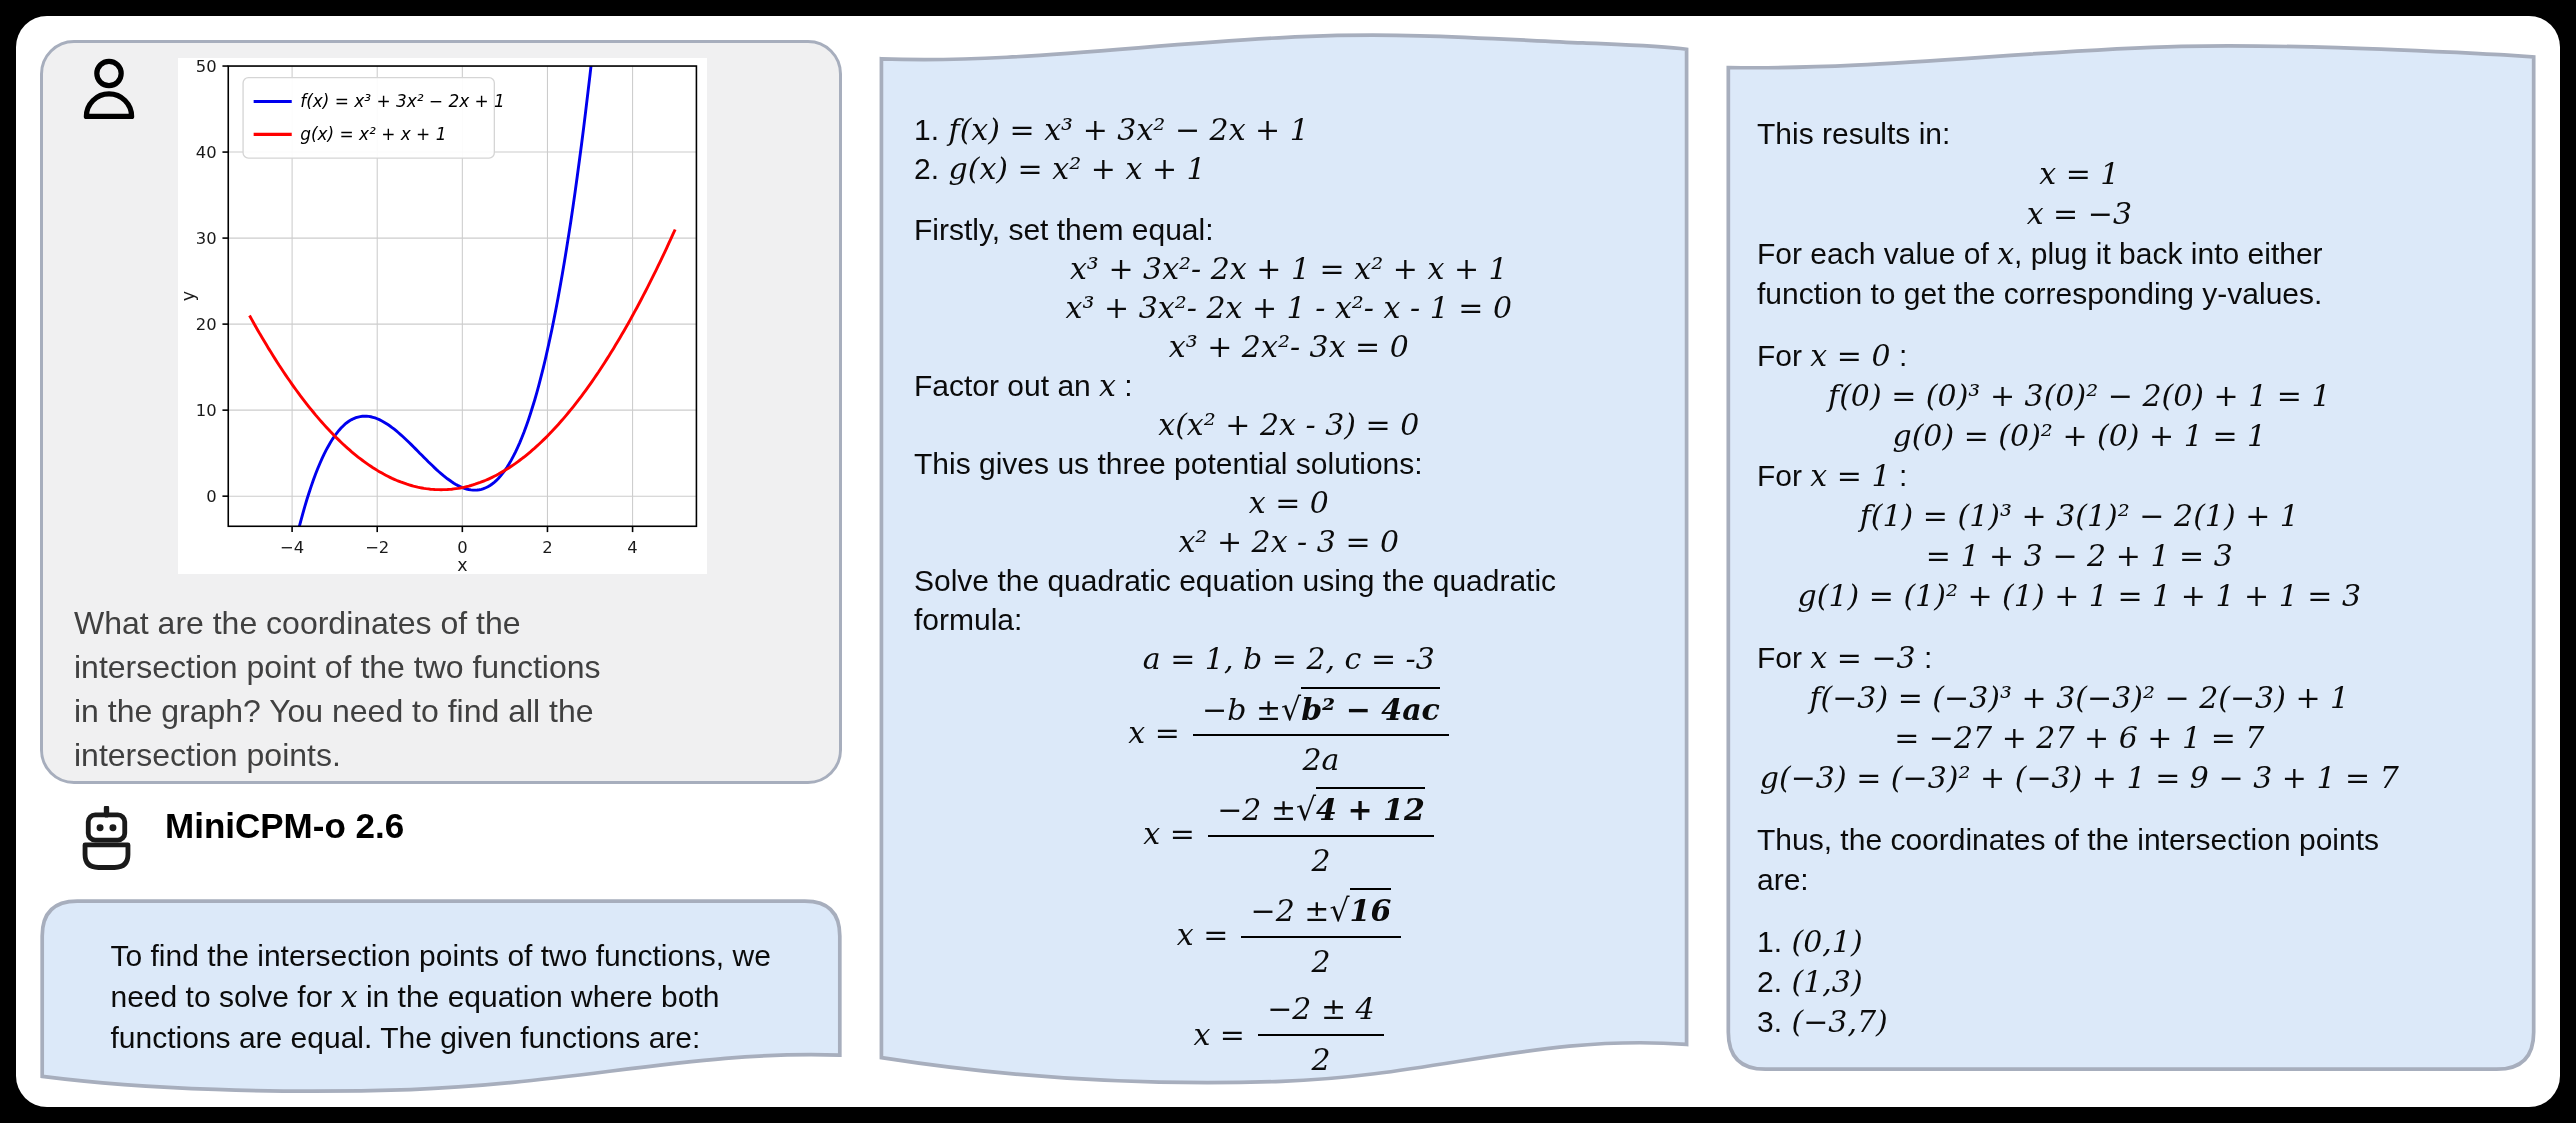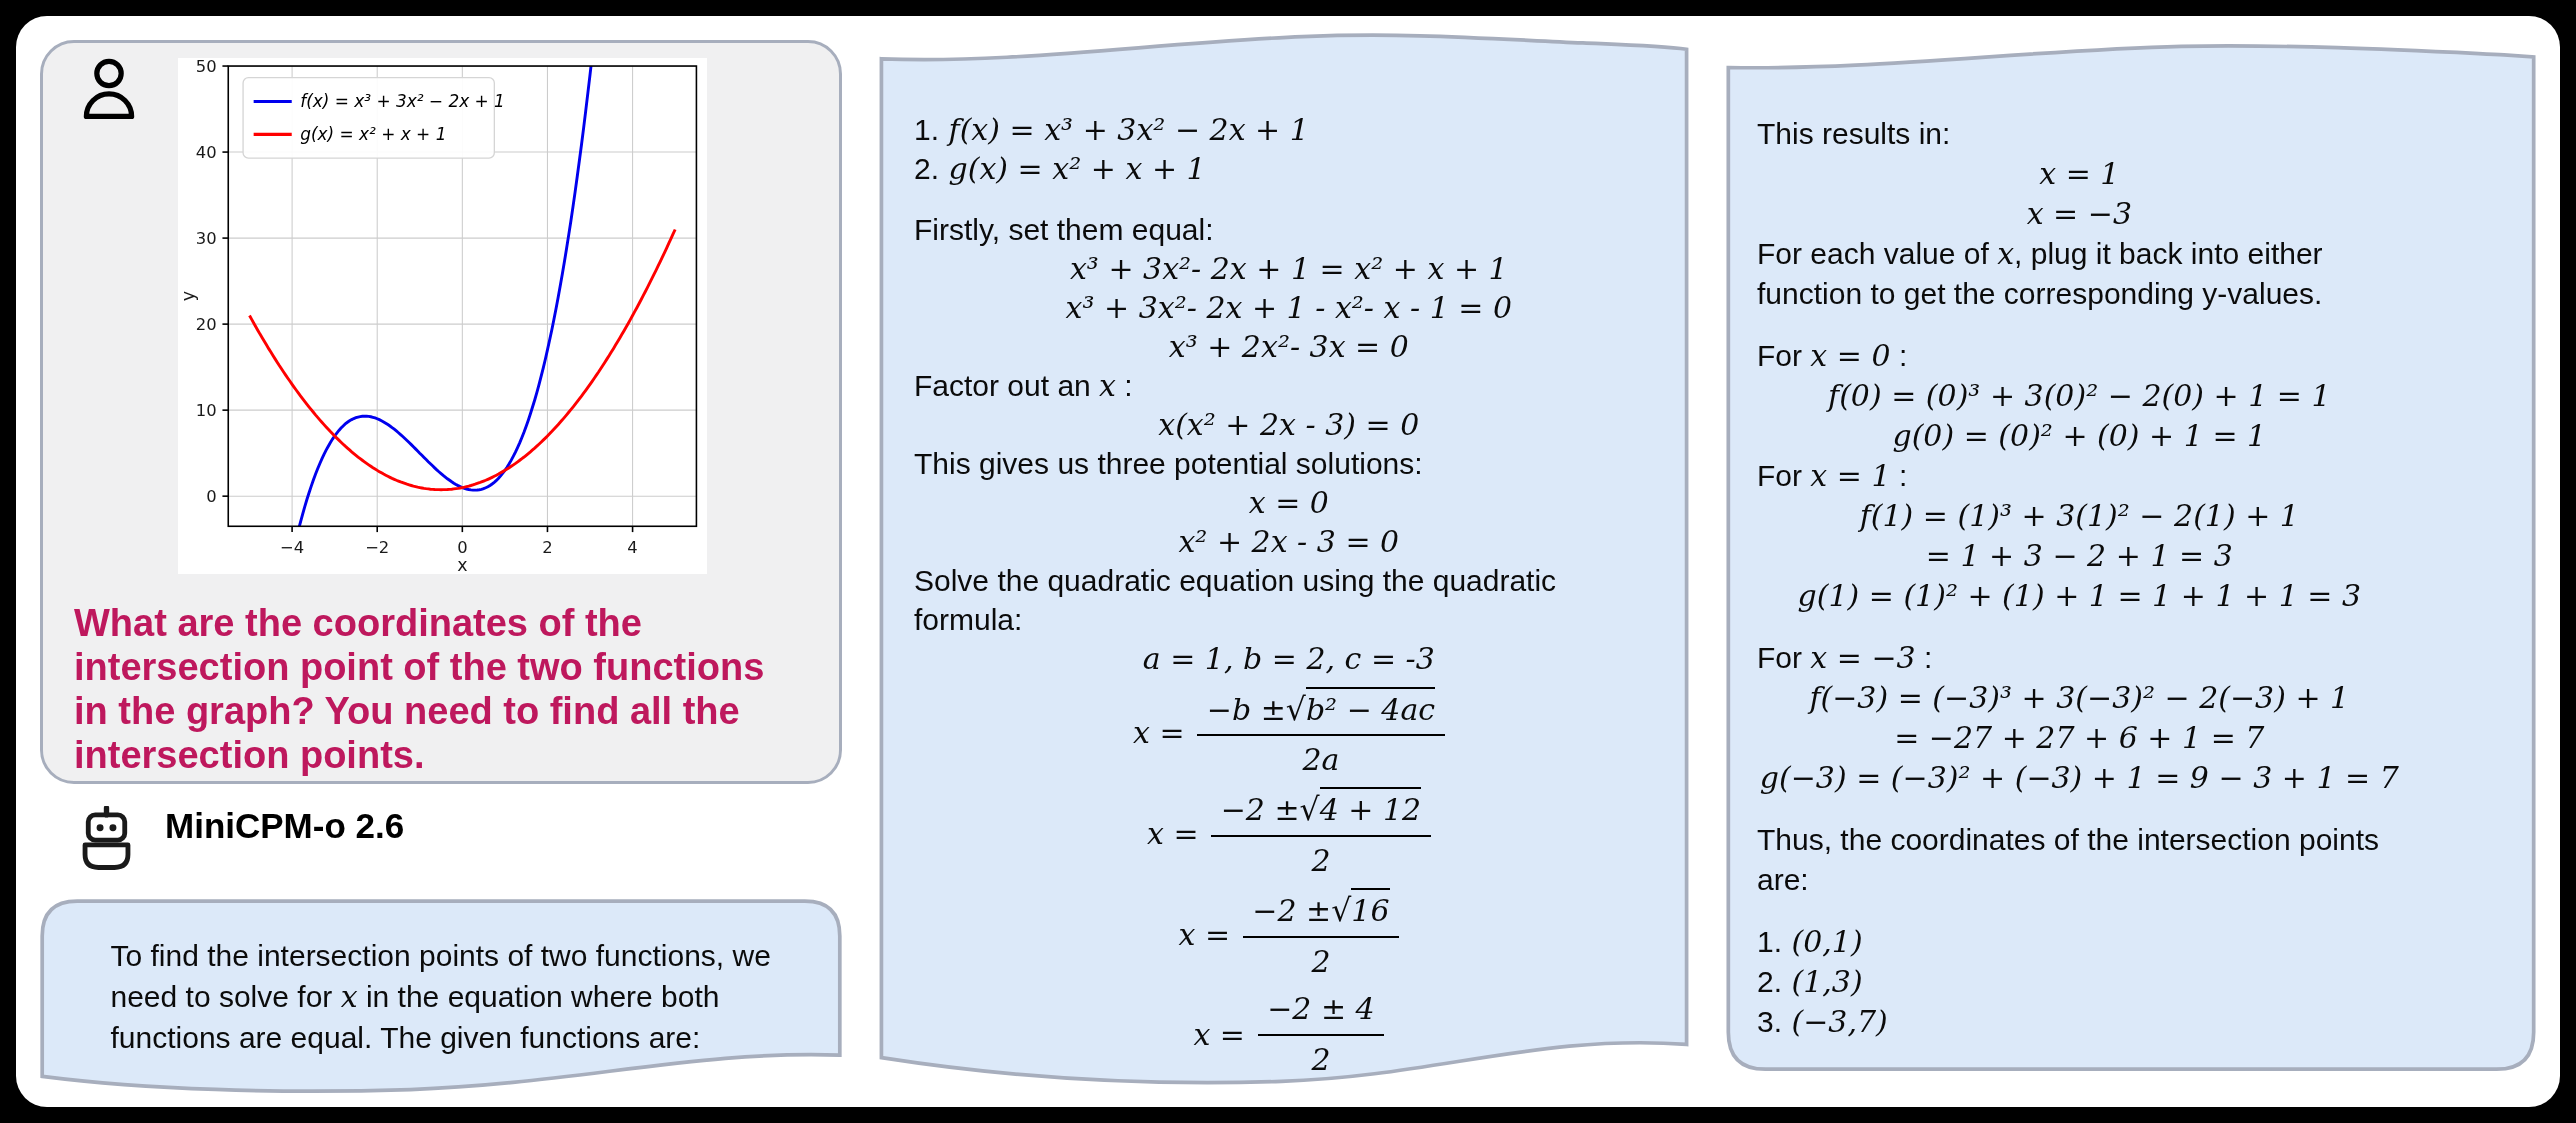--- a/index.html
+++ b/index.html
@@ -7,21 +7,21 @@
        font-family:"Liberation Sans",sans-serif;color:#0b0b0b;}
   .page{position:absolute;left:16px;top:16px;width:2544px;height:1091px;
         background:#ffffff;border-radius:31px;}
 
   
   .gray-panel{position:absolute;left:24px;top:24px;width:802px;height:744px;
       background:#f0f0f1;border:3.7px solid #a7aebd;border-radius:34px;box-sizing:border-box;}
   .person-wrap{position:absolute;left:37px;top:11.6px;width:58px;height:69px;}
   .graph-box{position:absolute;left:135px;top:15px;width:529px;height:516px;background:#fff;}
   .question{position:absolute;left:31px;top:558px;width:741px;
-      font-weight:bold;font-size:38px;line-height:44px;color:#be185d;}
+      font-weight:normal;font-size:32px;line-height:44px;color:#404040;}
 
   
   .model-row{position:absolute;left:61px;top:790px;height:69px;display:flex;gap:29px;}
   .robot-wrap{width:59px;height:65px;}
   .model-name{font-weight:bold;font-size:35px;color:#000;}
 
   
   .bubble{position:absolute;}
   .bubble > svg.shape{position:absolute;left:0;top:0;}
   .bubble .content{position:relative;}
@@ -41,21 +41,21 @@
   .sp{height:22px;}
   .listnum{display:inline-block;margin-right:9.5px;}
 
   
   .fracline{display:flex;justify-content:center;align-items:center;gap:12.7px;
             margin:8.5px 0;font-family:"DejaVu Serif",serif;font-style:italic;}
   .frac{display:inline-flex;flex-direction:column;align-items:center;}
   .fnum{display:flex;align-items:baseline;border-bottom:2.6px solid #000;padding:0 9.5px 5.3px 9.5px;}
   .fden{padding-top:4.2px;}
   .rad{font-style:normal;font-size:1.05em;}
-  .vinc{border-top:2.1px solid #000;padding-top:1px;}
+  .vinc{border-top:2.1px solid #000;padding-top:1px;font-weight:bold;}
 
   .icon-svg{display:block;width:100%;height:100%;}
 </style>
 </head>
 <body>
 
 <div class="page">
 
   <div class="gray-panel">
     <div class="person-wrap">

